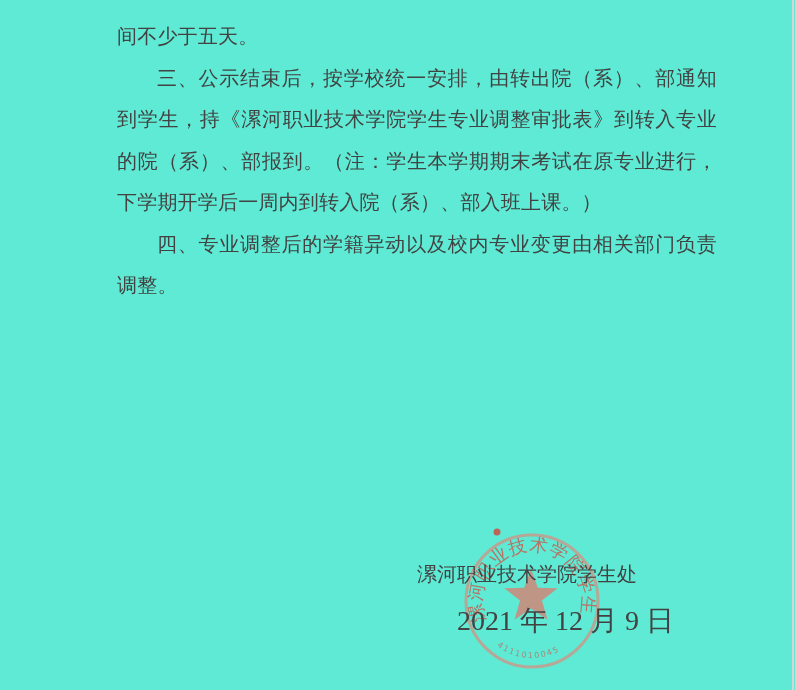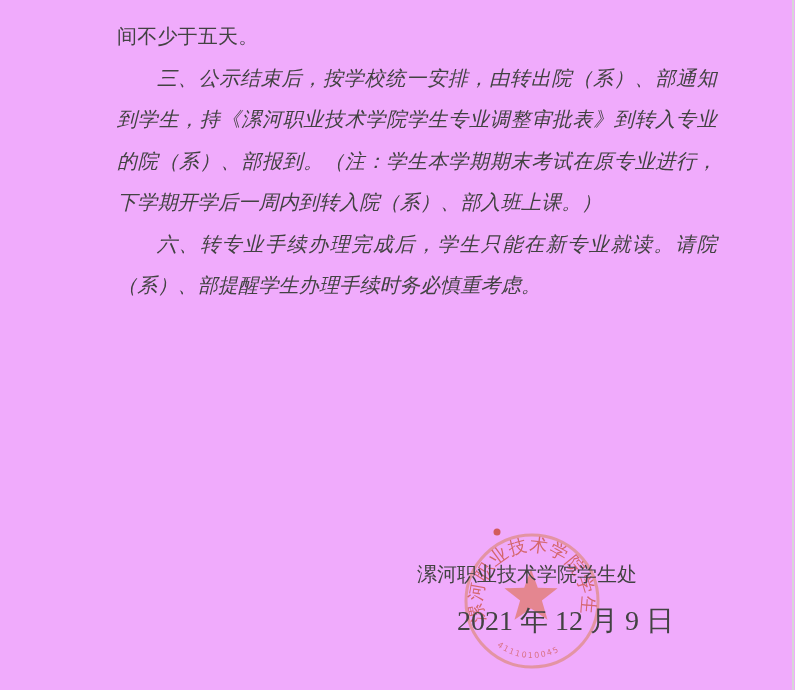--- a/index.html
+++ b/index.html
@@ -7,41 +7,41 @@
   }
   body {
     width: 795px; height: 690px;
     background: #fdfdfd;
     position: relative;
     overflow: hidden;
     font-family: "Liberation Serif", "DejaVu Serif", serif;
   }
   .page {
     position: absolute; inset: 0;
-    background: #f0abfc;
+    background: #5eead4;
   }
   .page-edge-line {
     position: absolute;
     left: 792px; top: 0;
     width: 2px; height: 100%;
     background: #d6d6d6;
   }
   .doc-body {
     position: absolute;
     left: 117px; top: 16px;
     width: 600px;
     color: #424242;
     font-size: 20px;
     line-height: 41.5px;
     text-align: justify;
     text-justify: inter-character;
     letter-spacing: 0.2px;
   }
   .doc-body p { margin: 0; padding: 0; }
-  .doc-body p.indent { text-indent: 2em; font-style: italic; }
+  .doc-body p.indent { text-indent: 2em; }
   .sig-org {
     position: absolute;
     left: 417px; top: 562px;
     color: #424242;
     font-size: 20px;
     line-height: 24px;
     z-index: 2;
     white-space: nowrap;
   }
   .sig-date {
@@ -68,21 +68,21 @@
   .seal .dot { opacity: 0.85; }
 </style>
 </head>
 <body>
 
 <div class="page">
 
   <div class="doc-body">
     <p class="para">间不少于五天。</p>
     <p class="para indent">三、公示结束后，按学校统一安排，由转出院（系）、部通知到学生，持《漯河职业技术学院学生专业调整审批表》到转入专业的院（系）、部报到。（注：学生本学期期末考试在原专业进行，下学期开学后一周内到转入院（系）、部入班上课。）</p>
-    <p class="para indent">六、转专业手续办理完成后，学生只能在新专业就读。请院（系）、部提醒学生办理手续时务必慎重考虑。</p>
+    <p class="para indent">四、专业调整后的学籍异动以及校内专业变更由相关部门负责调整。</p>
   </div>
 
   <div class="sig-org">漯河职业技术学院学生处</div>
 
   <div class="sig-date">2021 年 12 月 9 日</div>
 
   <svg class="seal" width="185" height="175" viewBox="0 0 185 175">
     <defs>
       <path id="sealArc" d="M 46.7 107.1 A 50 50 0 1 1 140.3 98.9" fill="none"></path>
       <path id="sealNum" d="M 55.4 129.7 A 57 57 0 0 0 128.6 129.7" fill="none"></path>

